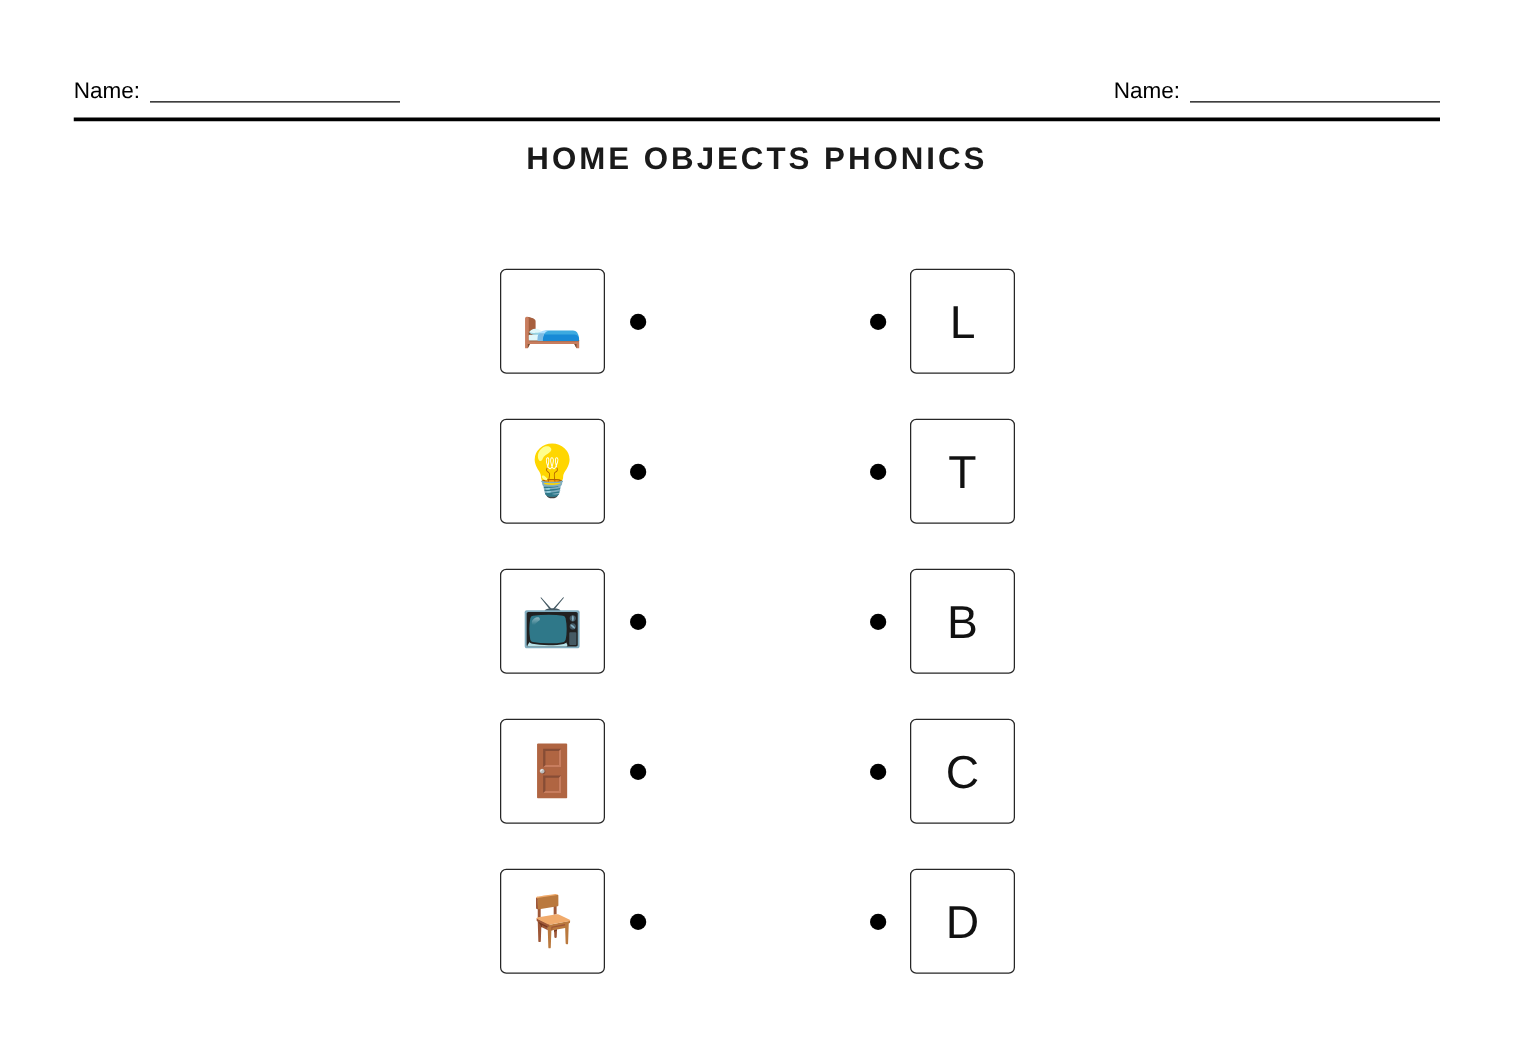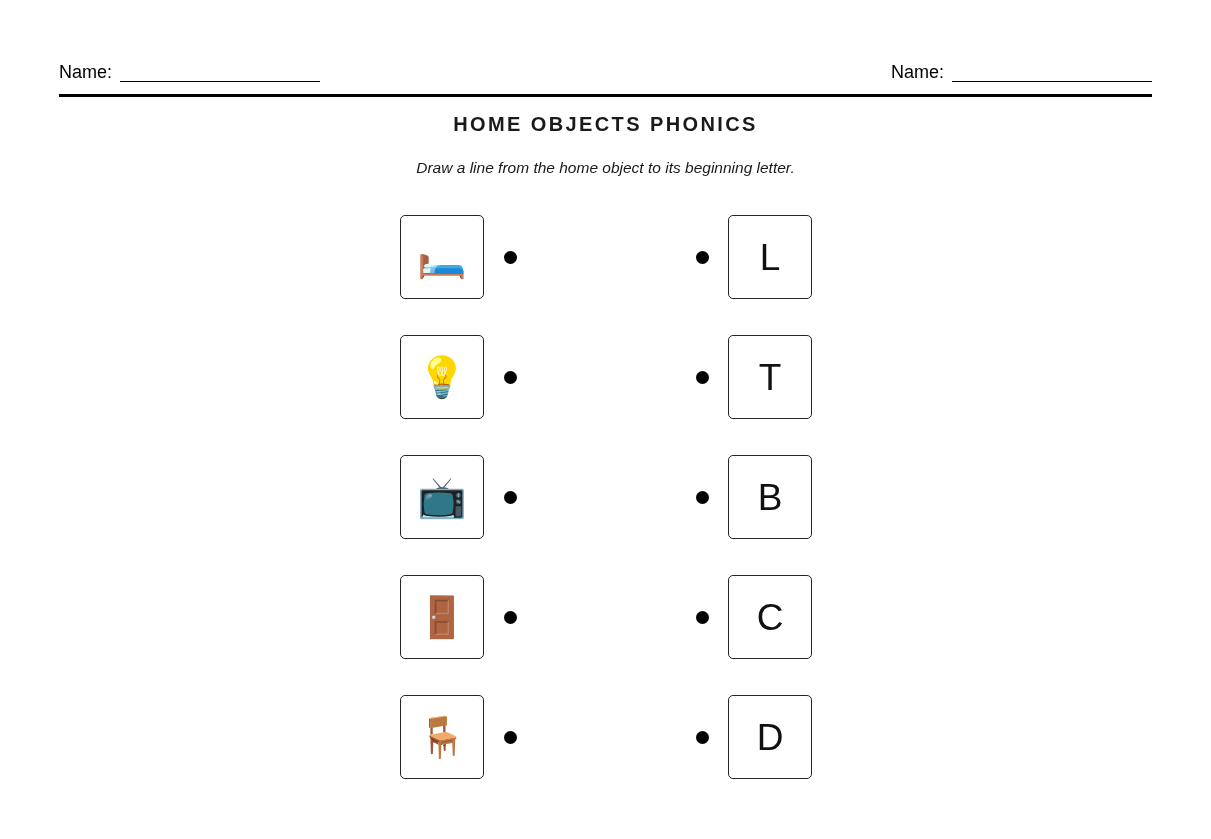--- a/index.html
+++ b/index.html
@@ -58,21 +58,21 @@
     background: #000;
   }
 
   
   .title {
     position: absolute;
     top: 113px;
     left: 0;
     width: 1211px;
     text-align: center;
-    font-size: 20px;
+    font-size: 25px;
     font-weight: bold;
     letter-spacing: 2.4px;
     color: #1a1a1a;
   }
   .subtitle {
     position: absolute;
     top: 159px;
     left: 0;
     width: 1211px;
     text-align: center;
@@ -144,21 +144,20 @@
     </div>
     <div class="field">
       <span class="field-label">Name:</span>
       <span class="field-line"></span>
     </div>
   </div>
 
   <div class="header-rule"></div>
 
   <div class="title">HOME OBJECTS PHONICS</div>
-  <div class="subtitle">Draw a line from the home object to its beginning letter.</div>
 
   <div class="rows">
 
     <div class="row">
       <div class="card card-left">
         <span class="emoji">🛏️</span>
       </div>
       <div class="dot dot-left"></div>
       <div class="dot dot-right"></div>
       <div class="card card-right">

